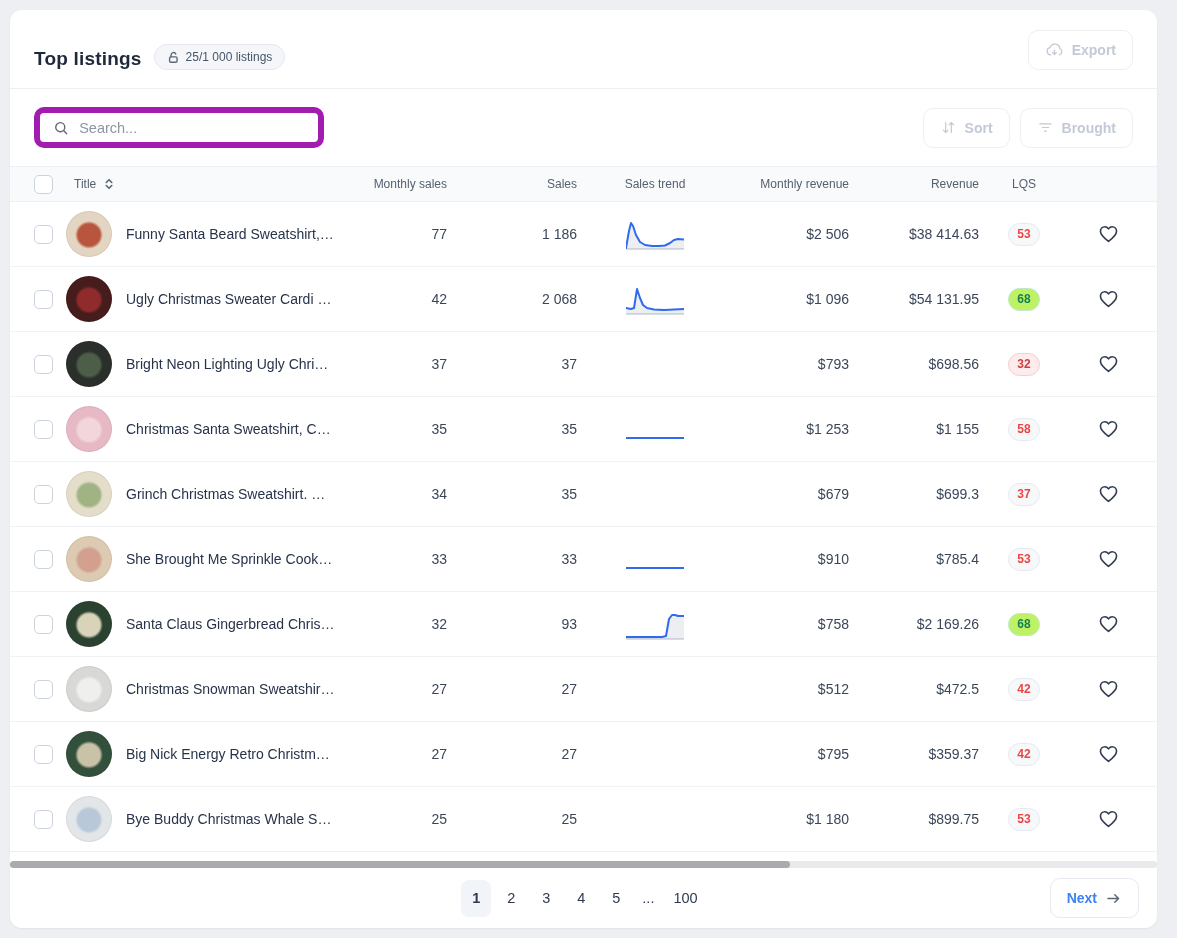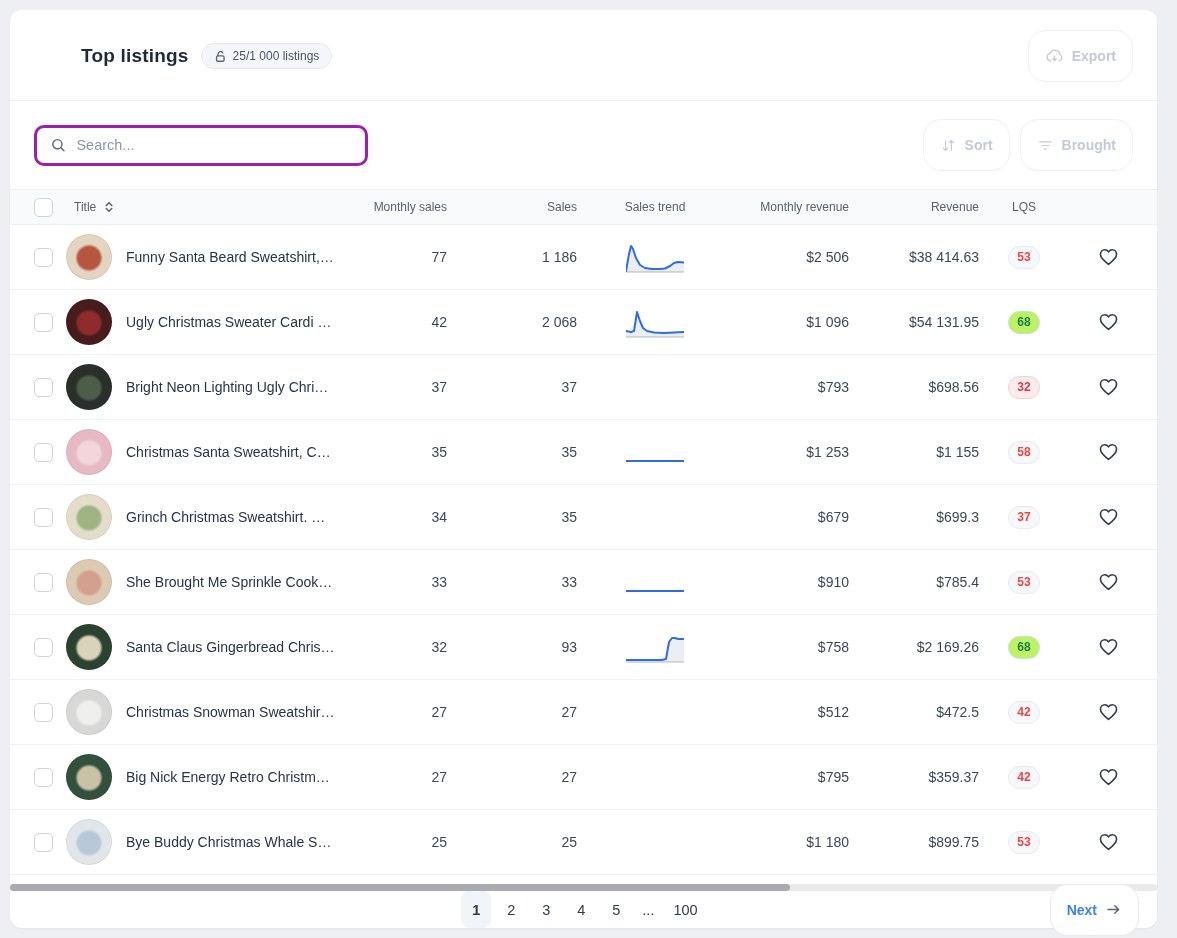--- a/index.html
+++ b/index.html
@@ -13,42 +13,42 @@
   }
   .card {
     position:absolute; left:10px; top:10px;
     width:1147px; height:918px;
     background:#ffffff; border-radius:12px;
     box-shadow:0 1px 2px rgba(16,24,40,.05);
     display:flex; flex-direction:column;
   }
   
   .card-header {
-    display:flex; align-items:center; padding:20px 24px 18px 24px;margin-left:47px;
+    display:flex; align-items:flex-end; padding:20px 24px 18px 24px;
   }
   .page-title { font-size:19px; font-weight:700; color:#1e293b; letter-spacing:.2px; }
   .listings-badge {
     margin-left:12px; display:inline-flex; align-items:center; gap:6px;
     background:#f4f6f9; border:1px solid #e4e8ee; border-radius:999px;
     padding:5px 12px; font-size:12px; color:#475569; font-weight:500;
   }
   .btn {
     display:inline-flex; align-items:center; gap:8px; justify-content:center;
-    border:1px solid #e7eaf0; border-radius:18px; background:#fff;
-    font-size:14px; font-weight:600; height:52px; padding:4px 16px; cursor:pointer;
+    border:1px solid #e7eaf0; border-radius:10px; background:#fff;
+    font-size:14px; font-weight:600; height:40px; padding:4px 16px; cursor:pointer;
   }
   .btn.disabled { color:#c3c9d6; border-color:#edeff3; cursor:default; }
   .btn.disabled svg { stroke:#c3c9d6; }
   .export-btn { margin-left:auto; }
   
   .divider { height:1px; background:#eceff3; }
   .toolbar { display:flex; align-items:center; padding:18px 24px; }
   .search-box {
     display:flex; align-items:center; gap:10px;
-    width:334px; height:41px; border:3px solid #a21caf; border-radius:10px;
+    width:290px; height:41px; border:6px solid #a21caf; border-radius:10px;
     padding:0 13px; background:#fff;
   }
   .search-box input {
     border:none; outline:none; font-size:14.5px; color:#334155; width:100%;
     font-family:"Liberation Sans", sans-serif; background:transparent;
   }
   .search-box input::placeholder { color:#8d96a5; }
   .toolbar-right { margin-left:auto; display:flex; gap:10px; }
   .columns-btn { border-color:#c9d1dc; color:#1e293b; }
   .columns-btn svg { stroke:#1e293b; }

